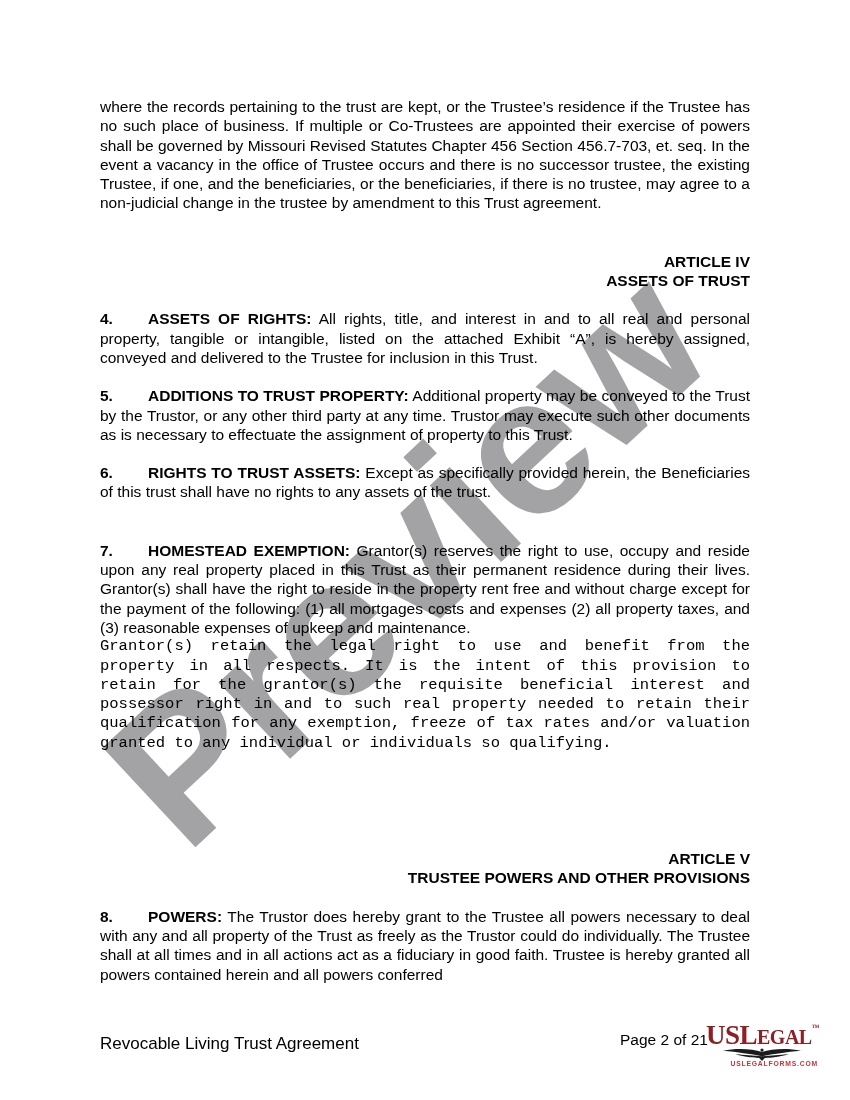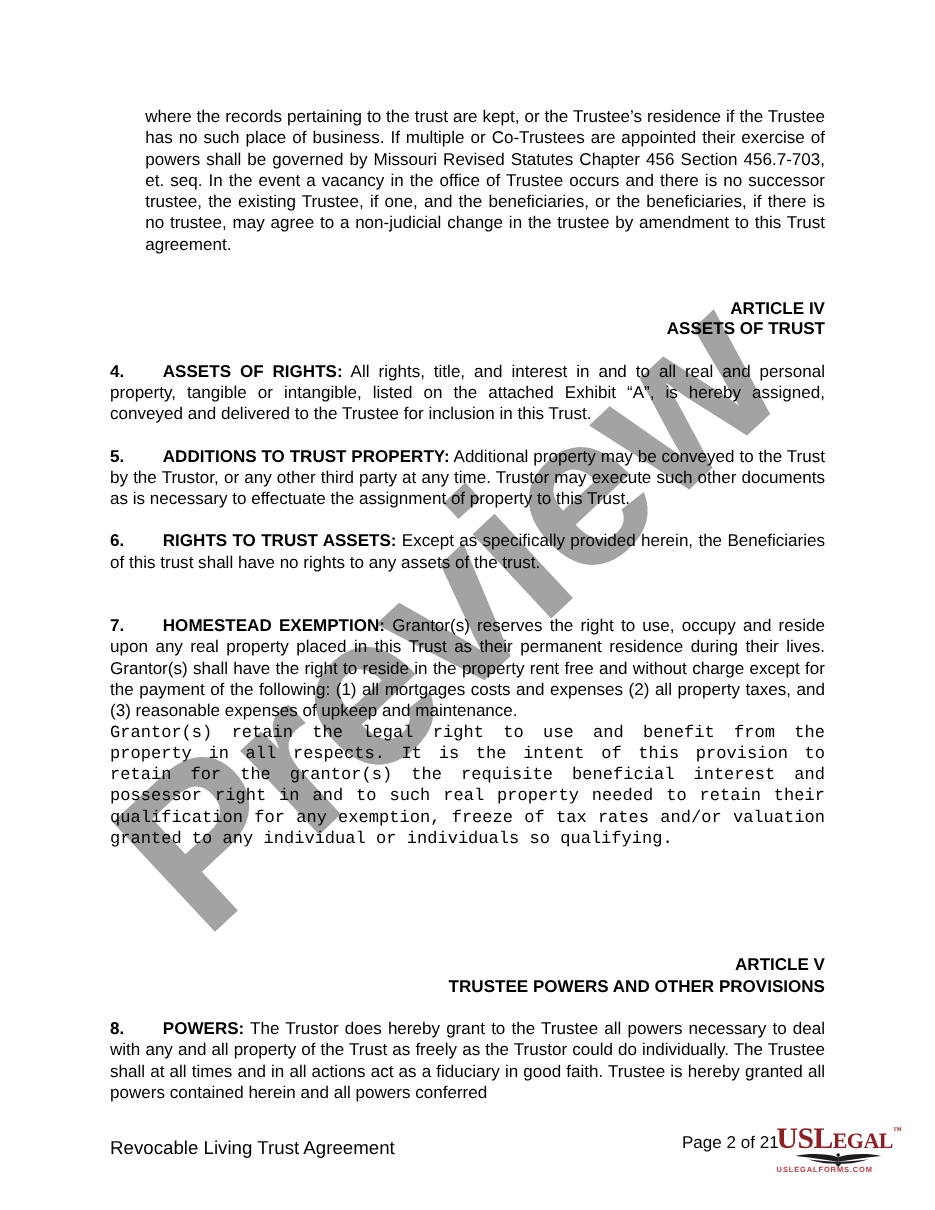--- a/index.html
+++ b/index.html
@@ -29,21 +29,21 @@
     position: absolute;
     left: 100px;
     top: 97px;
     width: 650px;
     z-index: 1;
     font-size: 15.5px;
     line-height: 19.3px;
     text-align: justify;
   }
   .para { margin: 0 0 19px 0; }
-  .intro { margin-bottom: 39px; margin-left: 32px; }
+  .intro { margin-bottom: 39px; }
   .article-heading {
     font-weight: bold;
     text-align: right;
     margin: 0 0 19px 0;
   }
   .sec-num {
     display: inline-block;
     width: 48px;
     font-weight: bold;
   }
@@ -65,21 +65,21 @@
     left: 620px;
     top: 1031px;
     font-size: 15.5px;
     z-index: 1;
   }
   .logo {
     position: absolute;
     left: 706px;
     top: 1022px;
     width: 112px;
-    text-align: left;
+    text-align: right;
     z-index: 1;
     line-height: 1;
   }
   .brand {
     font-family: "Liberation Serif", serif;
     font-weight: bold;
     color: #8e2024;
     white-space: nowrap;
     letter-spacing: -0.5px;
   }

